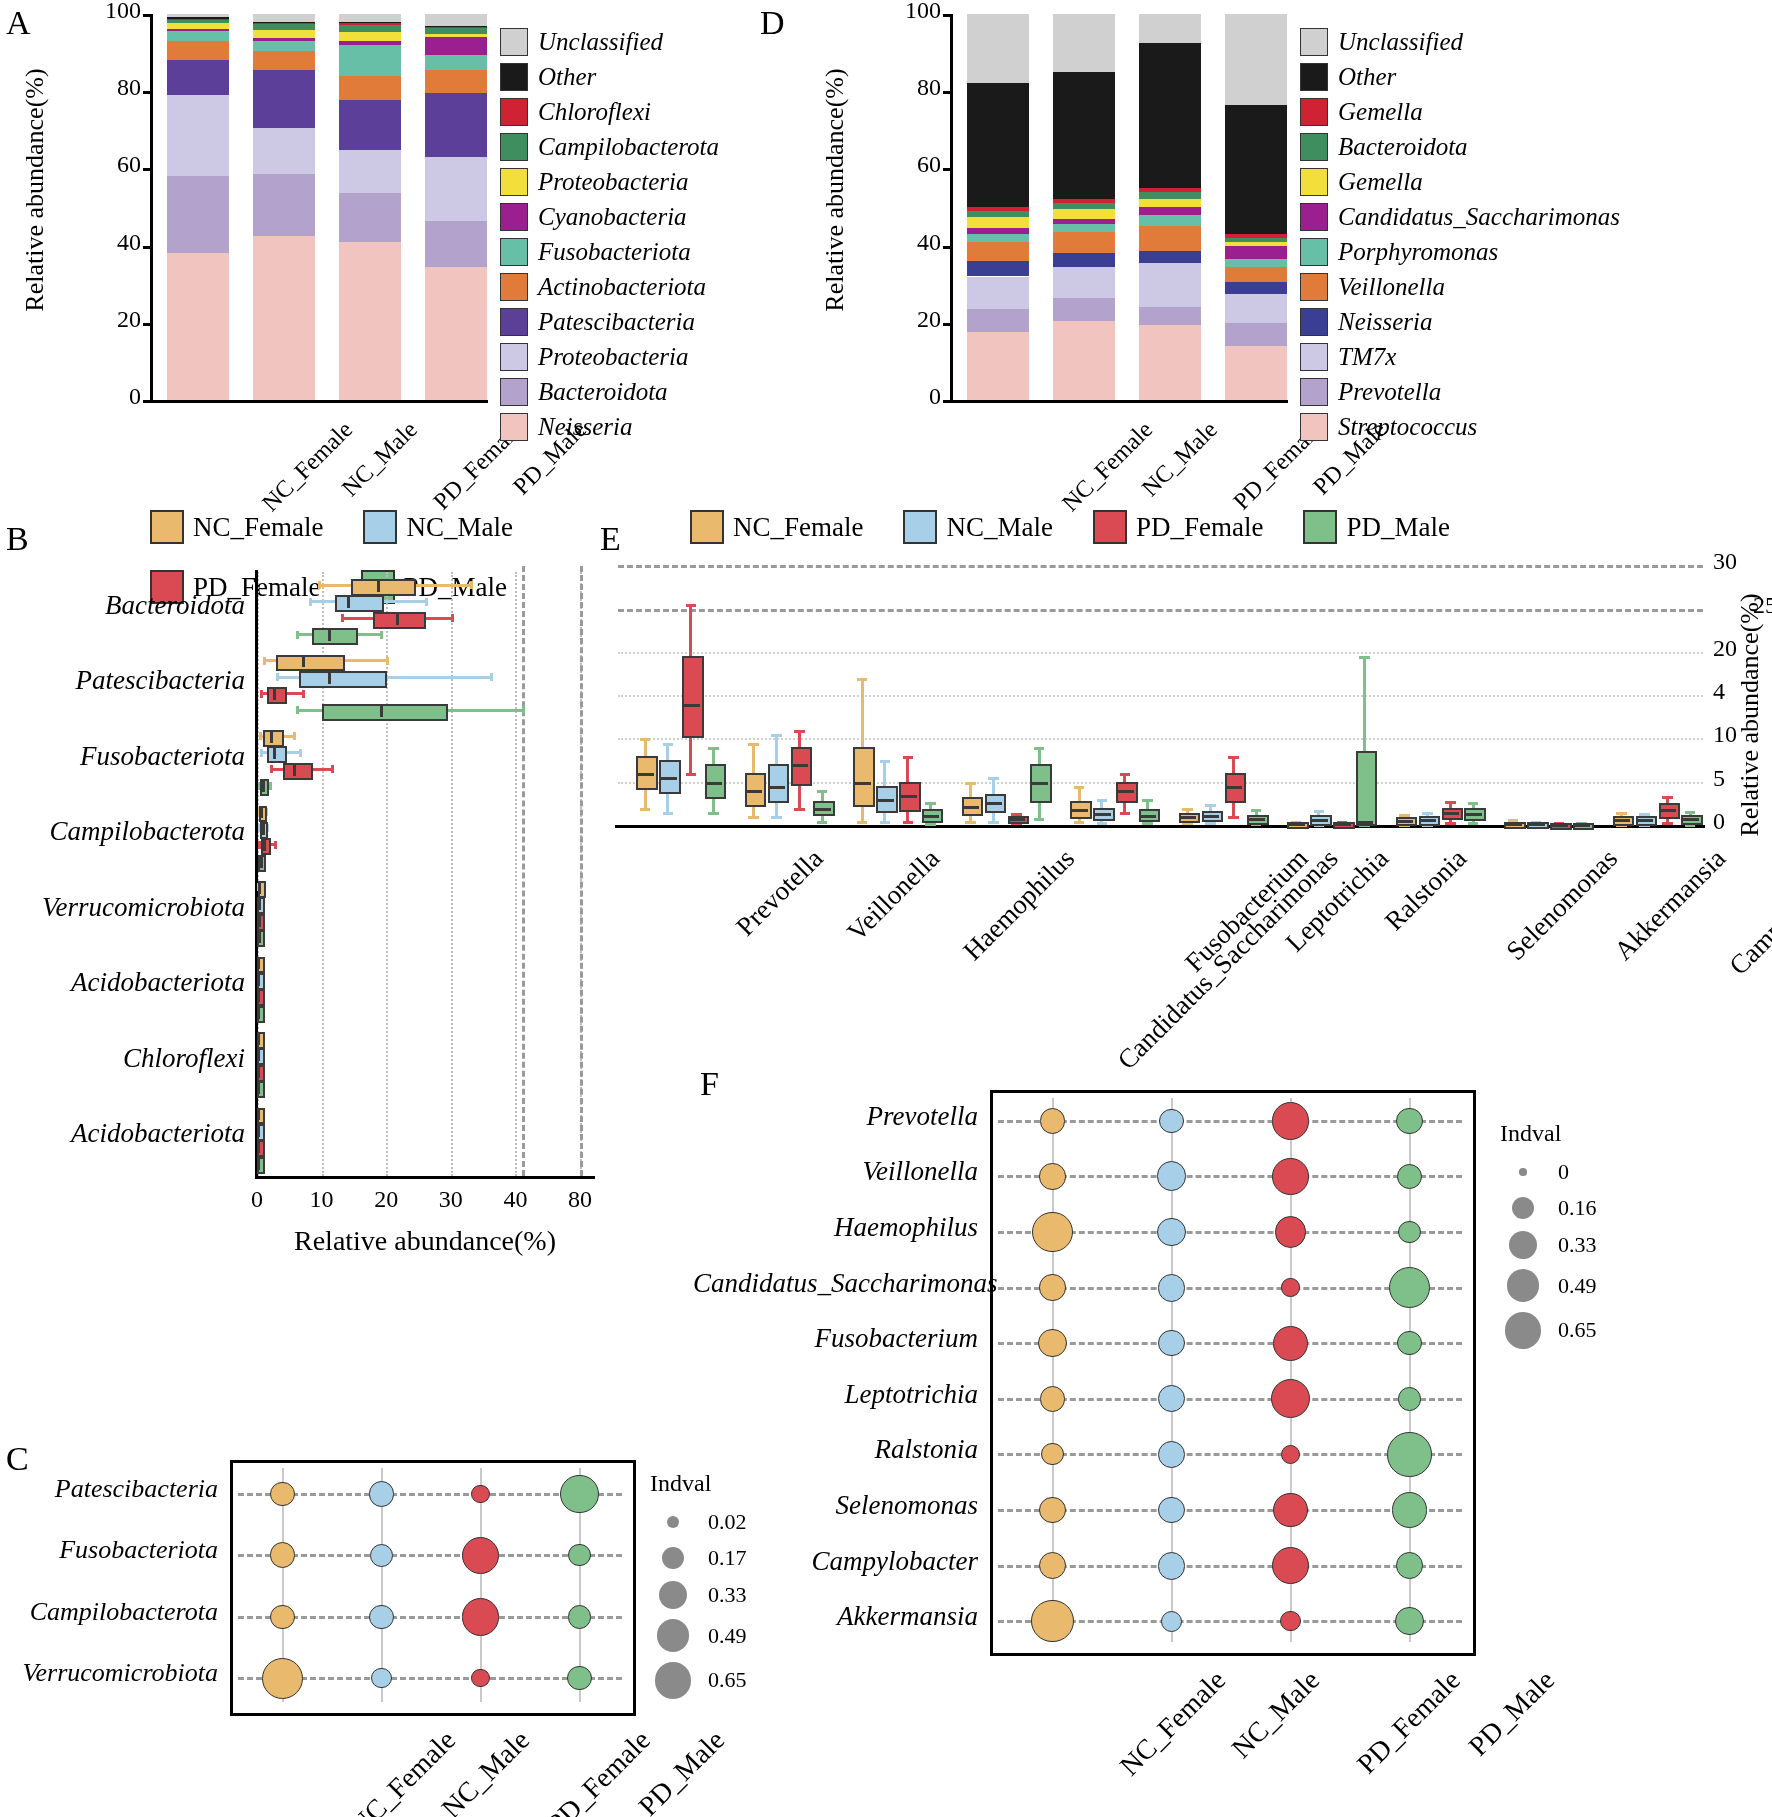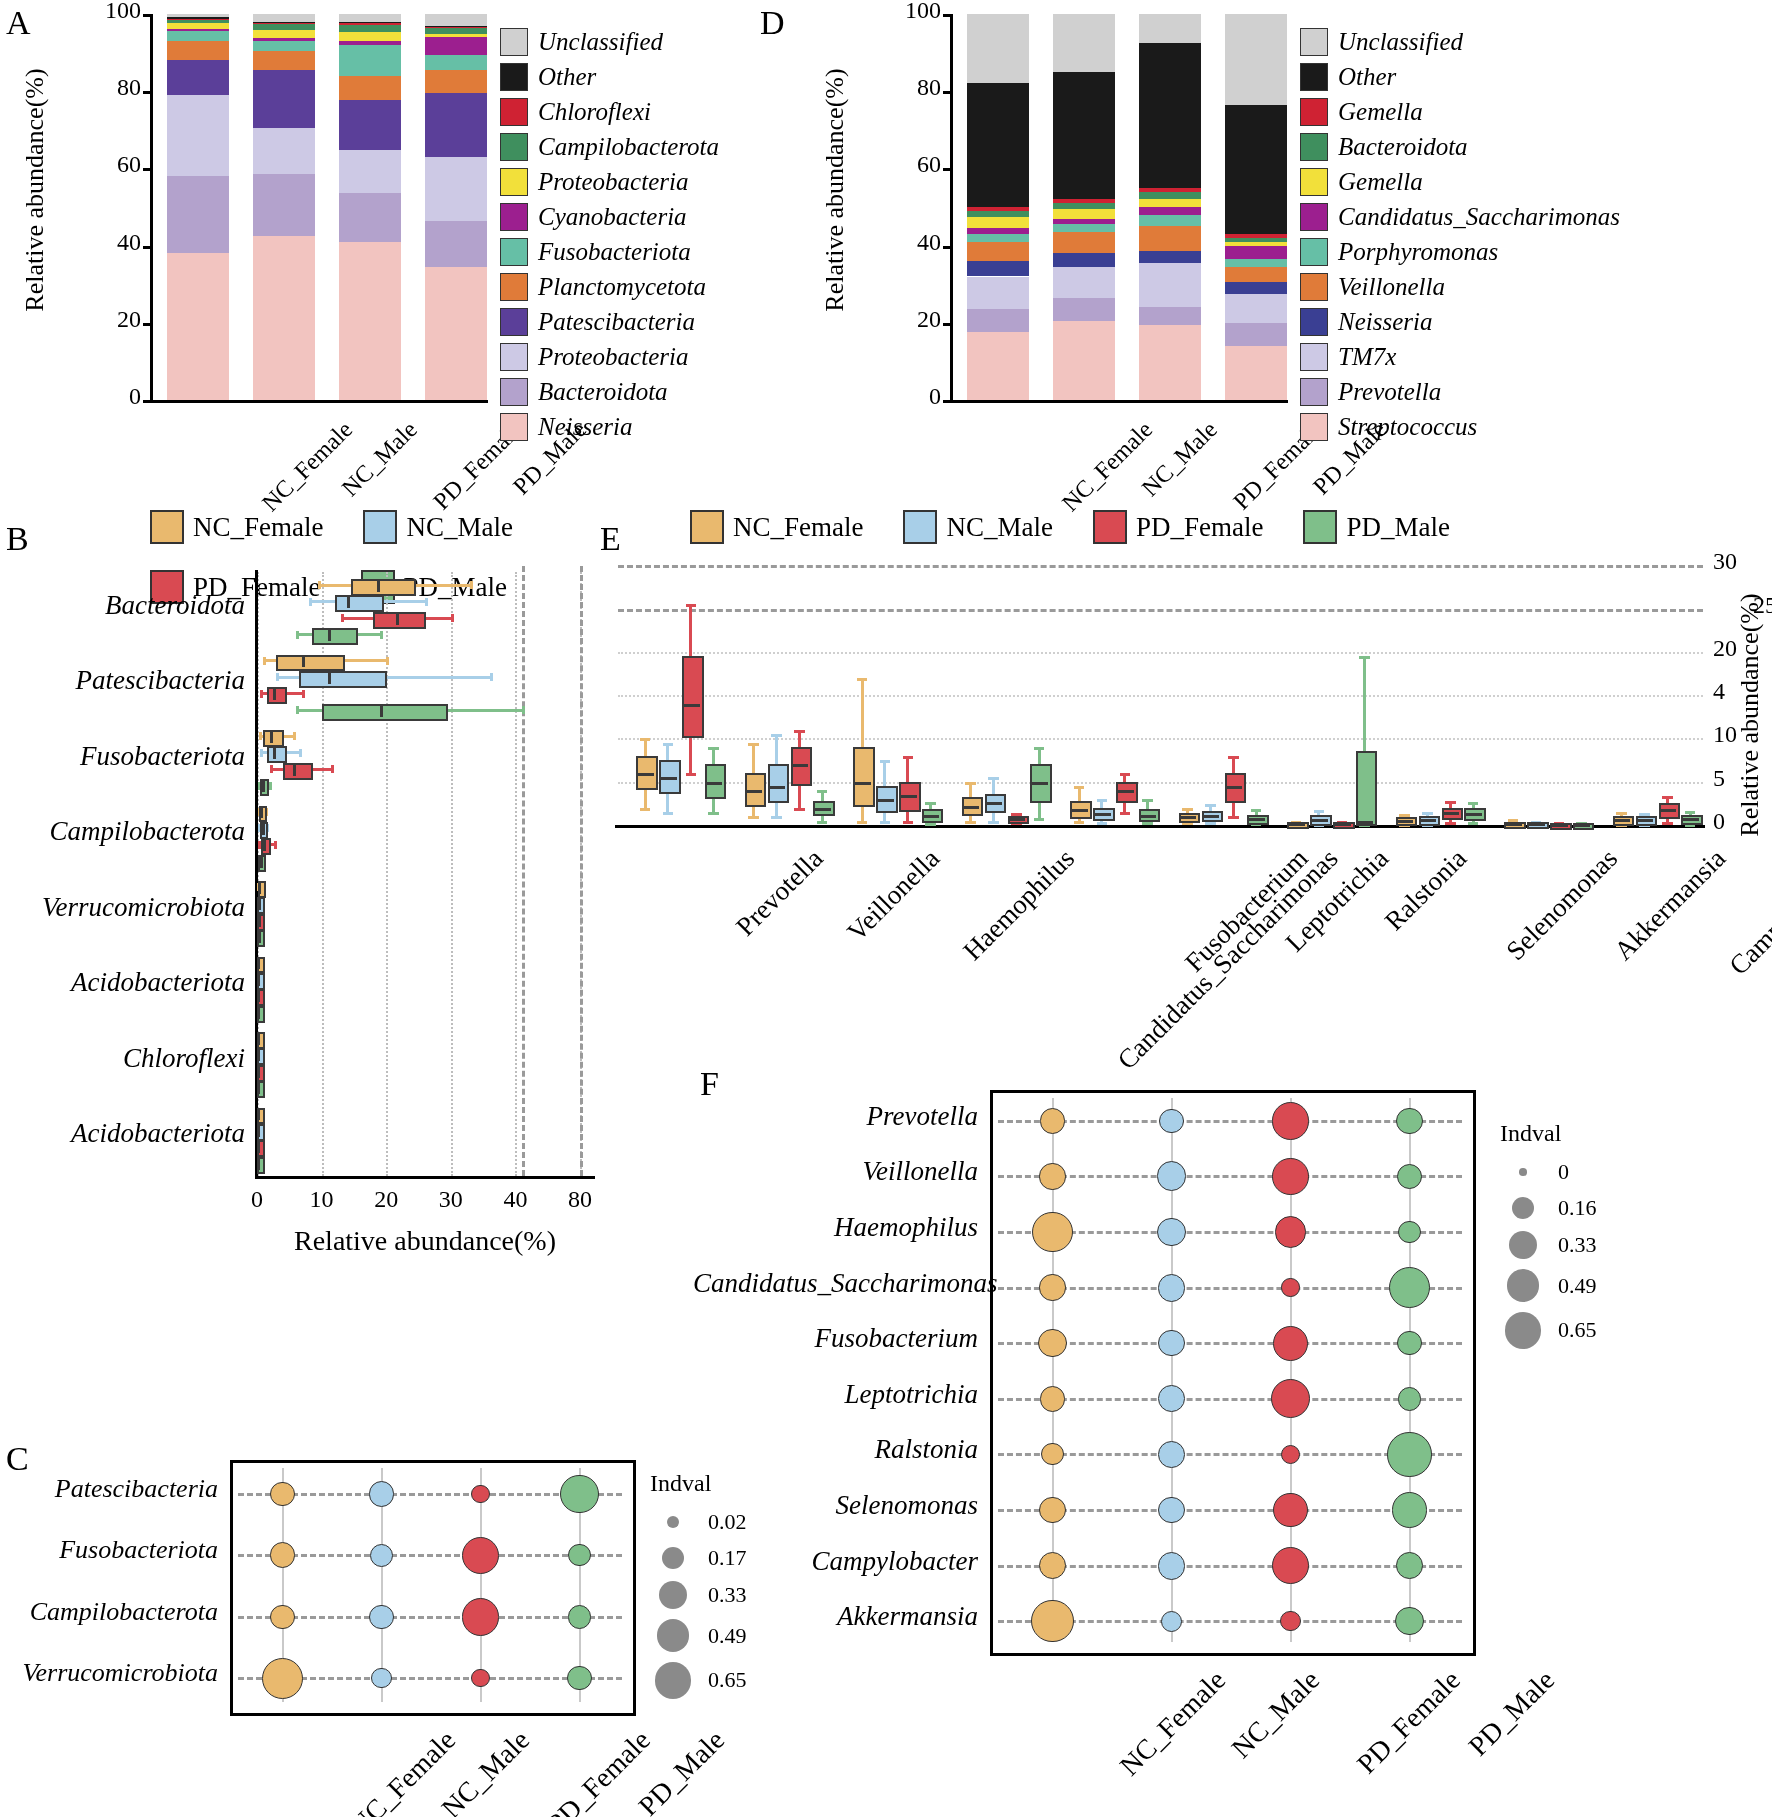--- a/index.html
+++ b/index.html
@@ -146,21 +146,21 @@
       <div class="legend-item">
         <div class="legend-swatch" style="background:#9c1f8f;"></div>
         <div class="legend-label">Cyanobacteria</div>
       </div>
       <div class="legend-item">
         <div class="legend-swatch" style="background:#66bfa6;"></div>
         <div class="legend-label">Fusobacteriota</div>
       </div>
       <div class="legend-item">
         <div class="legend-swatch" style="background:#e07b39;"></div>
-        <div class="legend-label">Planctomycetota</div>
+        <div class="legend-label">Actinobacteriota</div>
       </div>
       <div class="legend-item">
         <div class="legend-swatch" style="background:#5b3f99;"></div>
         <div class="legend-label">Patescibacteria</div>
       </div>
       <div class="legend-item">
         <div class="legend-swatch" style="background:#cdc9e5;"></div>
         <div class="legend-label">Proteobacteria</div>
       </div>
       <div class="legend-item">

